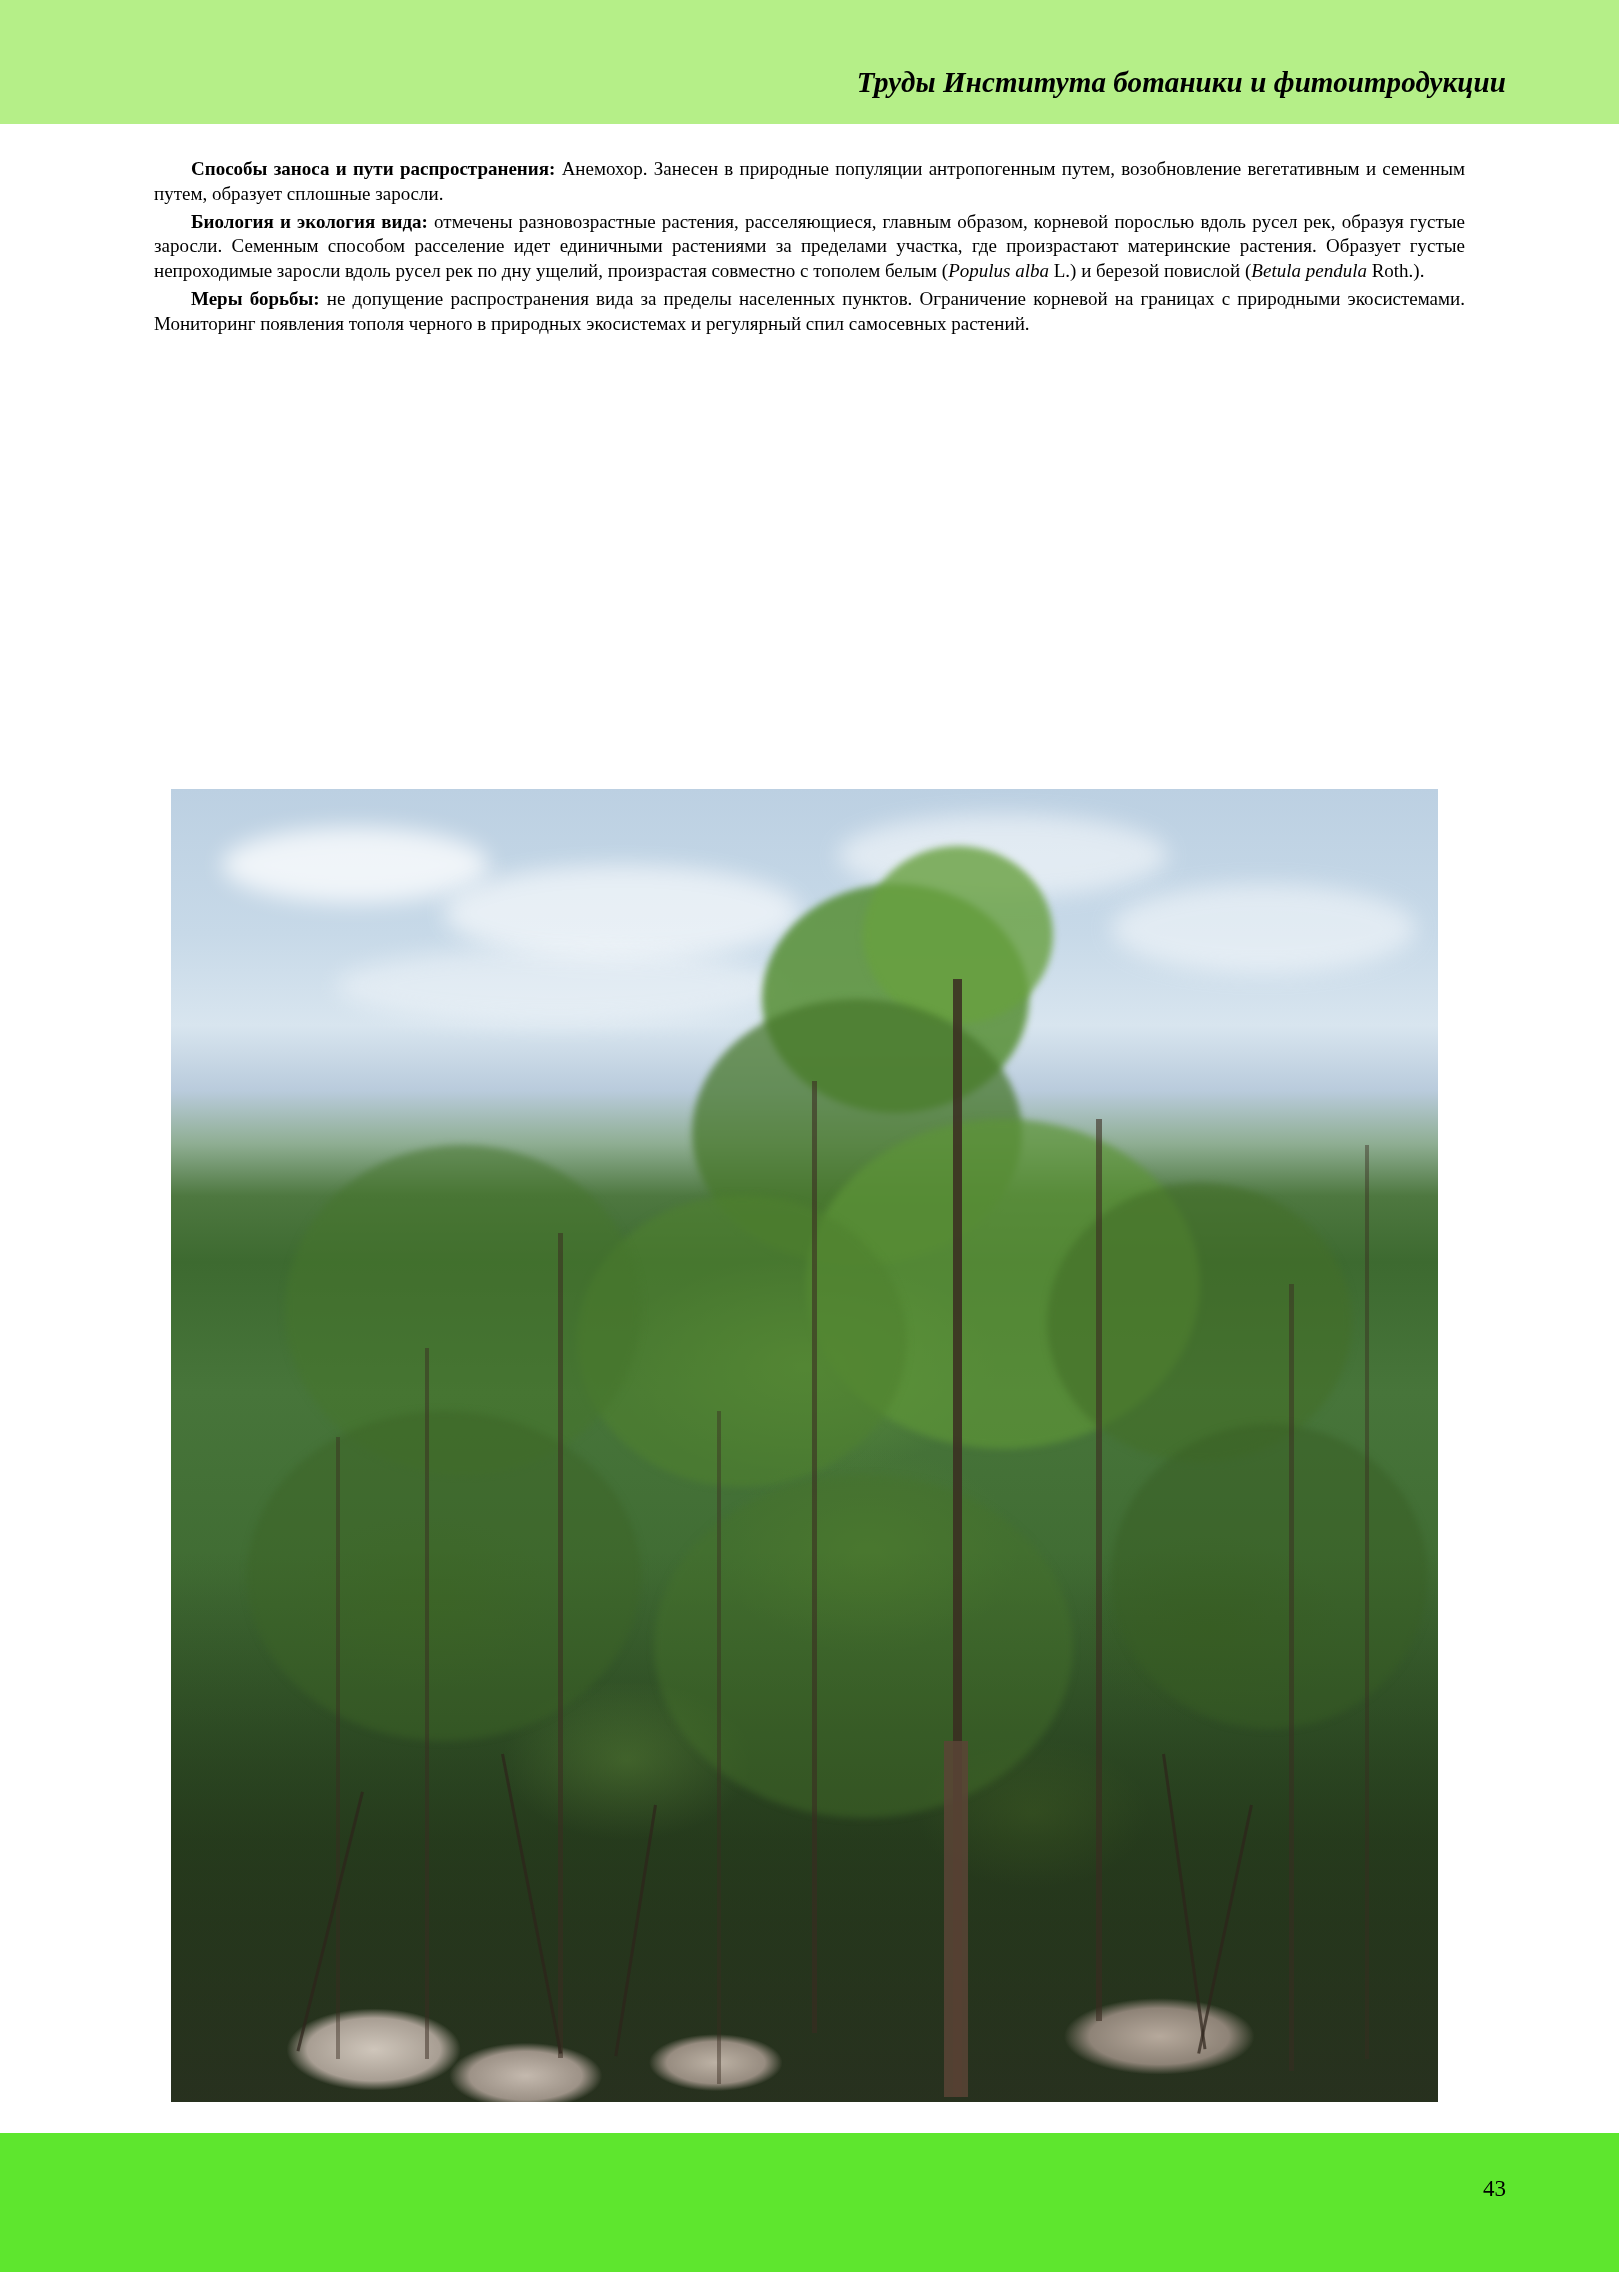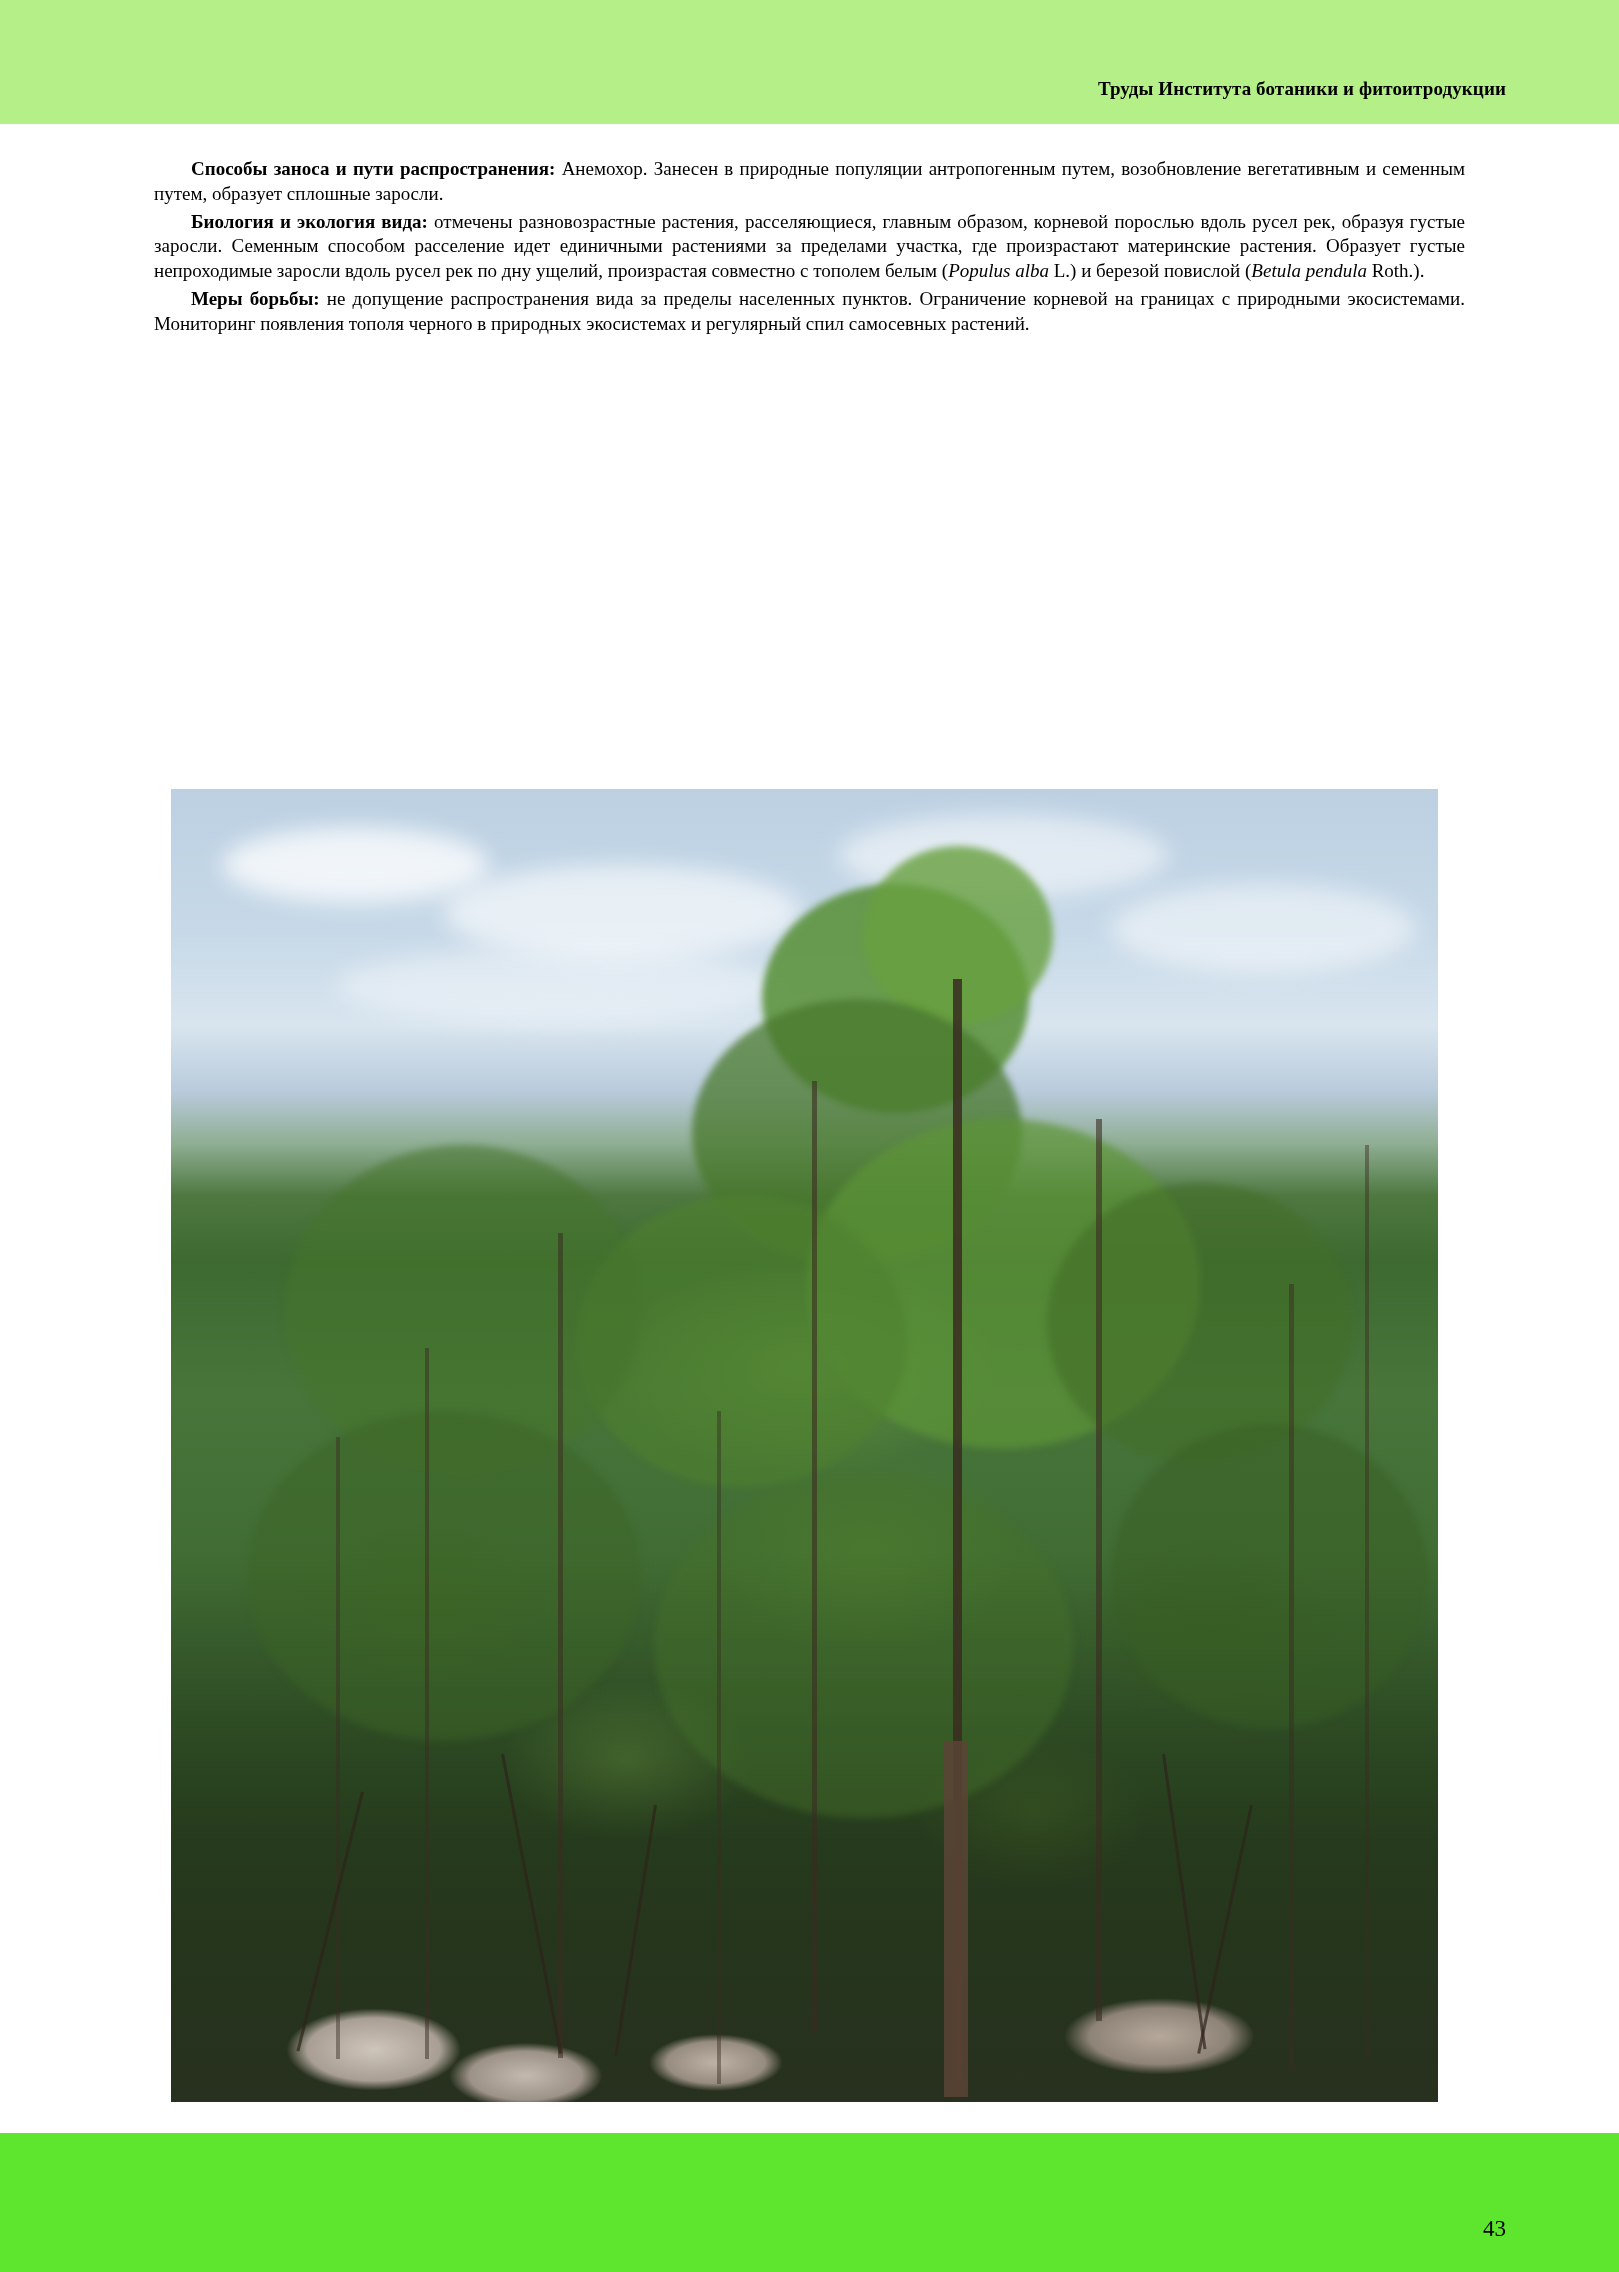--- a/index.html
+++ b/index.html
@@ -21,24 +21,25 @@
     position: absolute;
     top: 0;
     left: 0;
     width: 1620px;
     height: 124px;
     background: #b5ef88;
   }
   .header-title {
     position: absolute;
     right: 114px;
-    top: 78px;
-    font-family: "Liberation Serif", serif;
+    top: 66px;
+    font-family: "Liberation Serif", serif;
+    font-style: italic;
     font-weight: 700;
-    font-size: 19px;
+    font-size: 29px;
     letter-spacing: 0.1px;
     color: #000000;
     white-space: nowrap;
   }
 
   
   .footer-band {
     position: absolute;
     left: 0;
     bottom: 0;
@@ -46,21 +47,20 @@
     height: 140px;
     background: #5ee62e;
   }
   .page-number {
     position: absolute;
     right: 114px;
     top: 43px;
     font-family: "Liberation Serif", serif;
     font-size: 23px;
     color: #000000;
-    margin-top: 40px;
   }
 
   
   .content {
     position: absolute;
     left: 154px;
     top: 157px;
     width: 1311px;
   }
   p.para {

